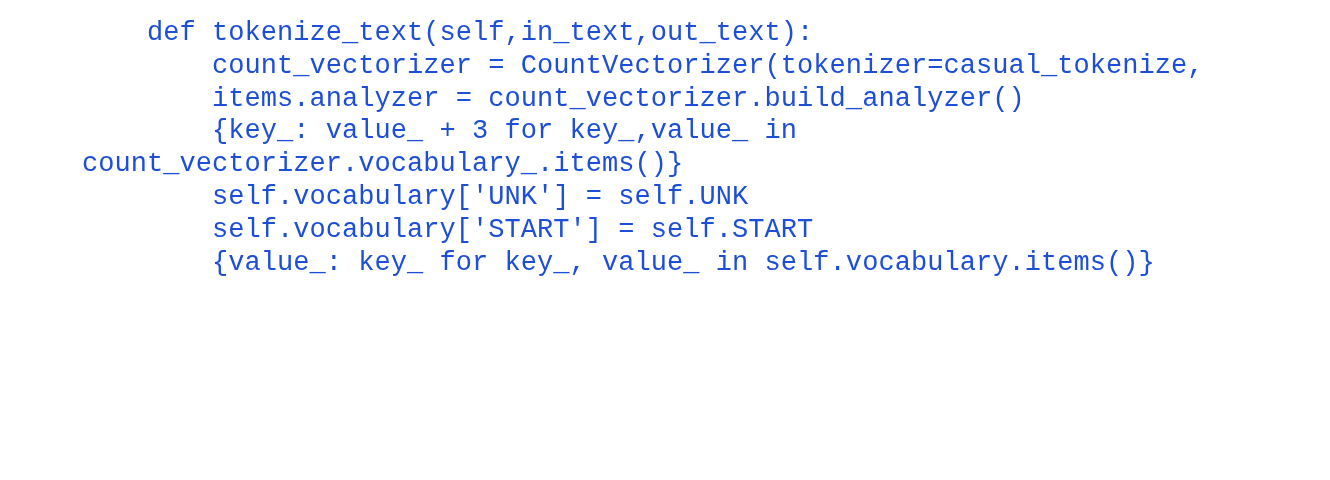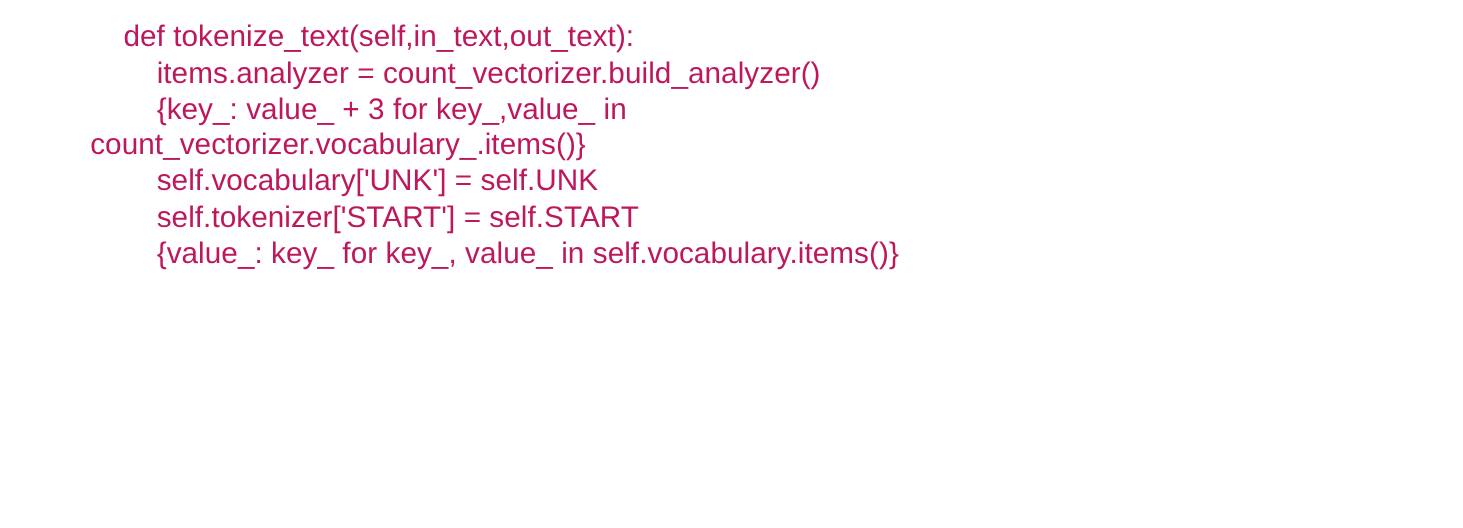--- a/index.html
+++ b/index.html
@@ -7,35 +7,36 @@
     padding: 0;
     background: #ffffff;
   }
   body {
     width: 1330px;
     height: 480px;
     overflow: hidden;
   }
   .code-block {
     padding: 17px 0 0 82px;
-    font-family: Liberation Sans, sans-serif;
+    font-family: Liberation Mono, monospace;
     font-size: 27px;
     line-height: 32.8px;
-    color: #be185d;
+    color: #1d4ed8;
     letter-spacing: 0.05px;
   }
   .code-line {
     white-space: pre;
     height: 32.8px;
   }
 </style>
 </head>
 <body>
 
 <div class="code-block">
   <div class="code-line">    def tokenize_text(self,in_text,out_text):</div>
+  <div class="code-line">        count_vectorizer = CountVectorizer(tokenizer=casual_tokenize,</div>
   <div class="code-line">        items.analyzer = count_vectorizer.build_analyzer()</div>
   <div class="code-line">        {key_: value_ + 3 for key_,value_ in</div>
   <div class="code-line">count_vectorizer.vocabulary_.items()}</div>
   <div class="code-line">        self.vocabulary['UNK'] = self.UNK</div>
-  <div class="code-line">        self.tokenizer['START'] = self.START</div>
+  <div class="code-line">        self.vocabulary['START'] = self.START</div>
   <div class="code-line">        {value_: key_ for key_, value_ in self.vocabulary.items()}</div>
 </div>
 
 </body></html>

